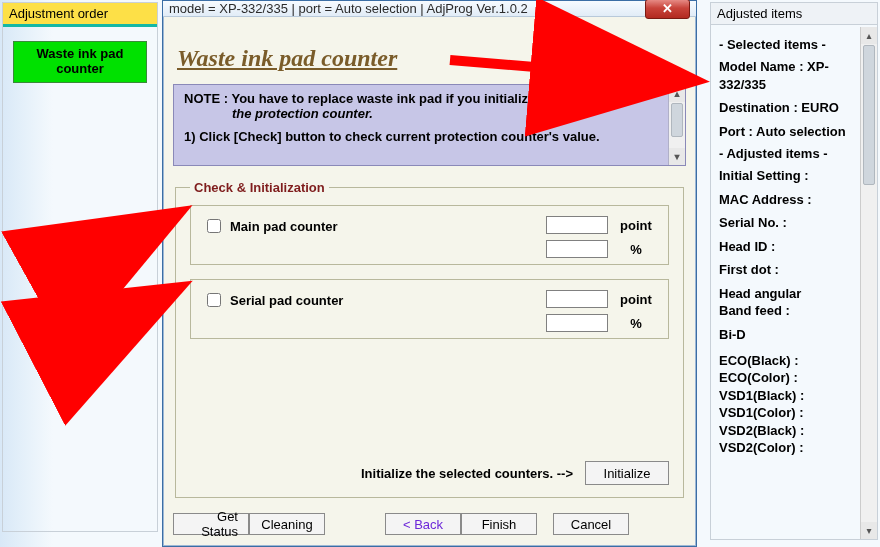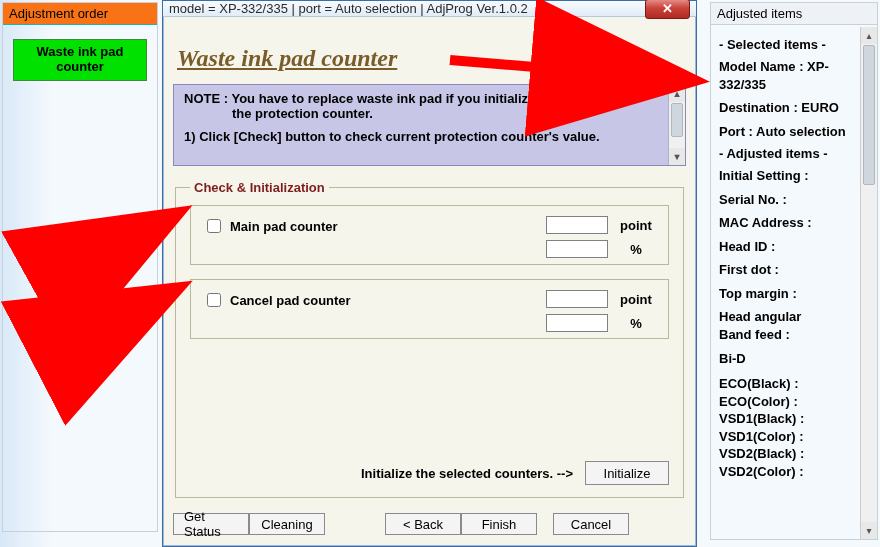--- a/index.html
+++ b/index.html
@@ -9,22 +9,22 @@
     background: linear-gradient(to right, #d8e8f7 0%, #e6f1fa 3%, #f4f9fd 6%, #f4f9fd 100%);
     position: relative; overflow: hidden;
   }
 
   
   .adj-order {
     position: absolute; left: 2px; top: 2px; width: 156px; height: 530px;
     border: 1px solid #c8d0d8;
   }
   .adj-order .hdr {
-    padding: 3px 6px; border-bottom: 1px solid #14b8a6;
-    background: #f97316;
+    padding: 3px 6px; border-bottom: 3px solid #14b8a6;
+    background: #fde047;
   }
   .waste-btn {
     margin: 14px 10px; width: 134px; height: 42px;
     background: #00e100; border: 1px solid #3a8a3a;
     display: flex; align-items: center; justify-content: center;
     text-align: center; color: #000; font-weight: bold;
     line-height: 1.15;
   }
 
   
@@ -129,28 +129,28 @@
   .prompt-row { position:absolute; right:14px; display:flex; align-items:center; gap:12px; font-weight:bold; }
   .prompt-row.a { bottom: 46px; } .prompt-row.b { bottom: 12px; }
   .wbtn {
     width: 84px; height: 24px; background: #f4f4f4;
     border: 1px solid #8a8a8a; display:flex;align-items:center;justify-content:center;
     font-weight: normal; font-size:13px;
   }
 
   .bottom-row {
     position:absolute; left:0; right:0; bottom:0; height:28px;
-    display:flex; align-items:center; gap:0;
+    display:flex; align-items:center; gap:0;text-align:right;
   }
   .bottom-row .wbtn2 {
     height:22px; padding:0 10px; border:1px solid #8a8a8a; background:#f4f4f4;
     display:flex;align-items:center;justify-content:center;
   }
   .bottom-row .spacer { flex: 0 0 60px; }
-  .bottom-row .disabled { color:#000000; }
+  .bottom-row .disabled { color:#6d28d9; }
   .bottom-row .grp2 .wbtn2 { width:76px; }
   .grp2{display:flex; gap:0;}
   .grpR{display:flex; gap:14px; margin-left:16px;}
 
   
   .arrow {
     position:absolute; pointer-events:none;
   }
   .arrow svg { overflow:visible; }
 </style>
@@ -167,25 +167,24 @@
 <div class="adj-items">
   <div class="hdr">Adjusted items</div>
   <div class="scroll">
     <div class="content">
       <div class="section-heading">- Selected items -</div>
       <div class="kv">Model Name : XP-332/335</div>
       <div class="kv">Destination : EURO</div>
       <div class="kv">Port : Auto selection</div>
       <div class="section-heading">- Adjusted items -</div>
       <div class="kv">Initial Setting :</div>
+      <div class="kv">MAC Address :</div>
       <div class="kv">Serial No. :</div>
-      <div class="kv">MAC Address :</div>
       <div class="kv">Head ID :</div>
       <div class="kv">First dot :</div>
-      <div class="kv">Top margin :</div>
       <div class="kv" style="margin-bottom:0;">Head angular</div>
       <div class="kv" style="margin-top:0;"> Band feed :</div>
       <div class="kv" style="margin-bottom:8px;">Bi-D</div>
       <div class="kv" style="margin:0;"> ECO(Black)  :</div>
       <div class="kv" style="margin:0;"> ECO(Color)  :</div>
       <div class="kv" style="margin:0;"> VSD1(Black) :</div>
       <div class="kv" style="margin:0;"> VSD1(Color) :</div>
       <div class="kv" style="margin:0;"> VSD2(Black) :</div>
       <div class="kv" style="margin:0;"> VSD2(Color) :</div>
     </div>
@@ -202,21 +201,21 @@
     <span>model = XP-332/335 | port = Auto selection | AdjProg Ver.1.0.2</span>
     <div class="closebox">
       <span>✕</span>
     </div>
   </div>
   <div class="dlg-body">
     <div class="h1">Waste ink pad counter</div>
 
     <div class="note-box">
       <div>NOTE : You have to replace waste ink pad if you initialize</div>
-      <div style="padding-left:48px;">the protection counter.</div>
+      <div style="padding-left:48px;font-style:italic;">the protection counter.</div>
       <div style="height:8px;"></div>
       <div>1) Click [Check] button to check current protection counter's value.</div>
       <div class="sbar2">
         <div class="up2">▴</div>
         <div class="th2"></div>
         <div class="dn2">▾</div>
       </div>
     </div>
 
     <fieldset class="chk">
@@ -235,21 +234,21 @@
           <div class="valrow">
             <div class="valbox"></div>
             <span class="unit">%</span>
           </div>
         </div>
       </div>
 
       <div class="counter-box">
         <label class="lbl">
           <input type="checkbox" style="">
-          <span>Cancel pad counter</span>
+          <span>Serial pad counter</span>
         </label>
         <div class="vals">
           <div class="valrow">
             <div class="valbox"></div>
             <span class="unit">point</span>
           </div>
           <div class="valrow">
             <div class="valbox"></div>
             <span class="unit">%</span>
           </div>

